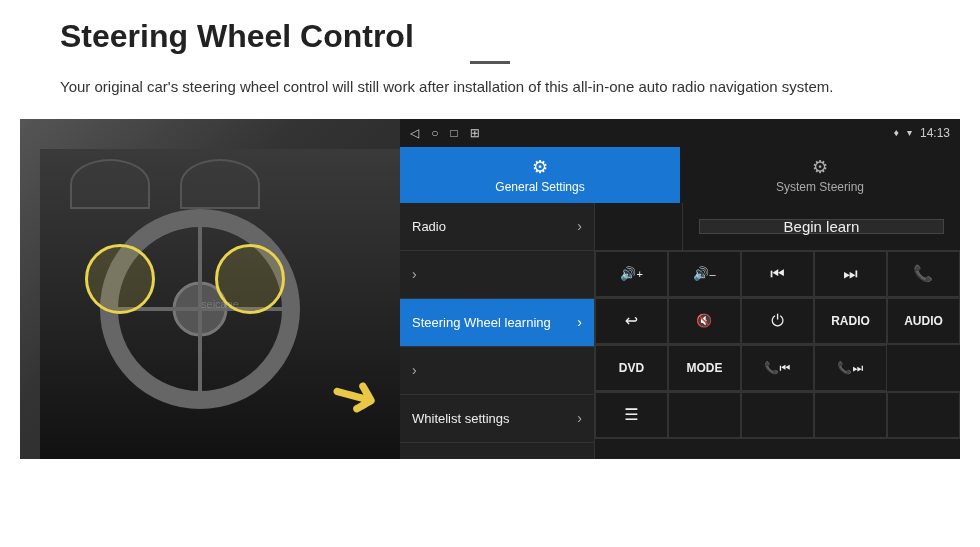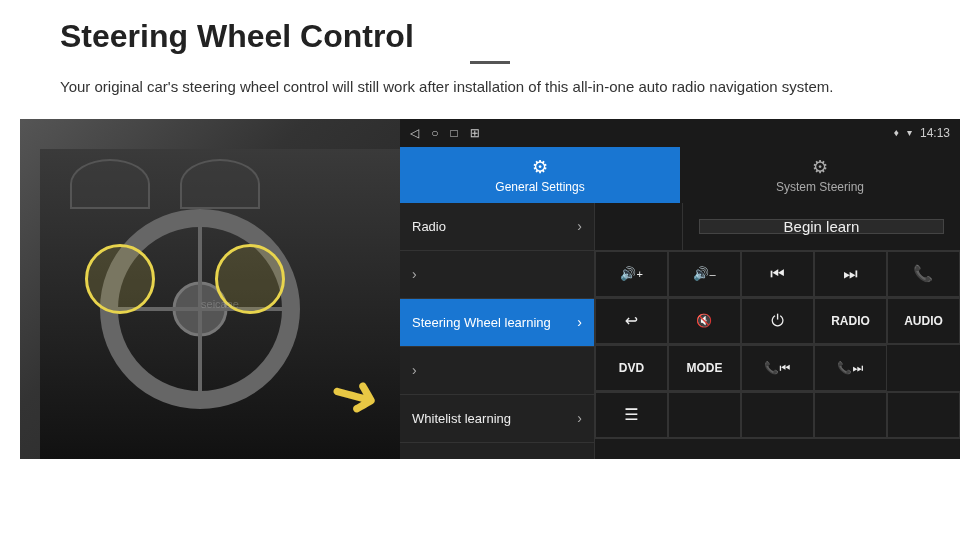--- a/index.html
+++ b/index.html
@@ -316,21 +316,21 @@
           <span class="chevron">›</span>
         </div>
         <div class="menu-item active">
           <span class="menu-item-text">Steering Wheel learning</span>
           <span class="chevron">›</span>
         </div>
         <div class="menu-item">
           <span class="chevron">›</span>
         </div>
         <div class="menu-item">
-          <span class="menu-item-text">Whitelist learning</span>
+          <span class="menu-item-text">Whitelist settings</span>
           <span class="chevron">›</span>
         </div>
       </div>
 
       <div class="right-panel">
 
         <div class="right-top-row">
           <div class="right-radio-area"></div>
           <div class="right-begin-learn">
             <span>Begin learn</span>

